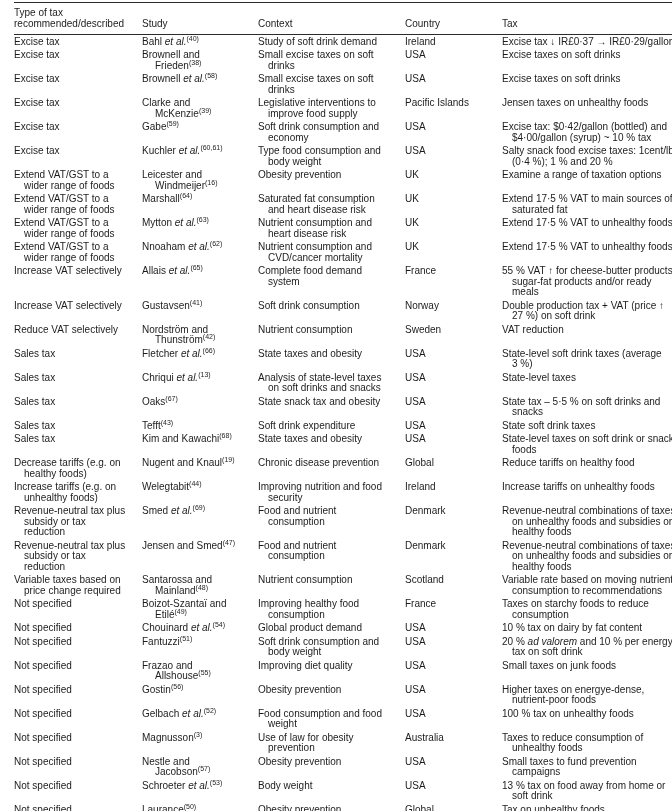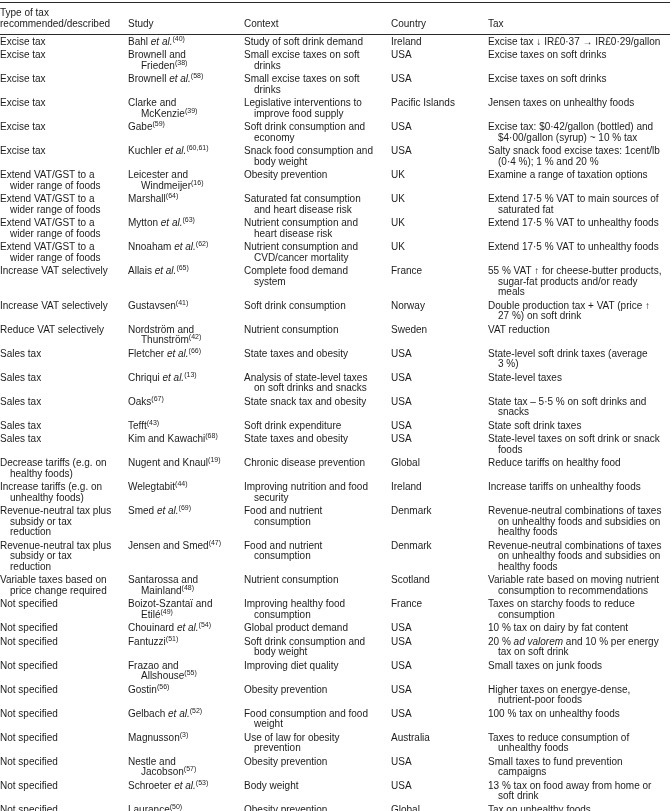--- a/index.html
+++ b/index.html
@@ -3,21 +3,21 @@
 <meta charset="utf-8">
 <style>
   :root{
     --text:#1c1c1c;
     --rule:#2b2b2b;
     --bg:#ffffff;
   }
   html,body{margin:0;padding:0;background:var(--bg);}
   .page{
     width:672px;height:811px;overflow:hidden;background:var(--bg);
-    box-sizing:border-box;padding:2px 0 0 0;
+    box-sizing:border-box;padding:2px 0 0 14px;
     font-family:"Liberation Sans",sans-serif;
     color:var(--text);
     font-size:10px;line-height:10.5px;
     -webkit-font-smoothing:antialiased;
   }
   table{
     width:670px;border-collapse:collapse;table-layout:fixed;
   }
   col.c-type{width:128px;}
   col.c-study{width:116px;}
@@ -162,21 +162,21 @@
           </td>
         </tr>
         <tr>
           <td class="col-type">
             <div class="cell">Excise tax</div>
           </td>
           <td class="col-study">
             <div class="cell">Kuchler <i>et al.</i><sup>(60,61)</sup></div>
           </td>
           <td class="col-context">
-            <div class="cell">Snack food consumption and
+            <div class="cell">Type food consumption and
 body weight</div>
           </td>
           <td class="col-country">
             <div class="cell">USA</div>
           </td>
           <td class="col-tax">
             <div class="cell">Salty snack food excise taxes: 1cent/lb
 (0·4 %); 1 % and 20 %</div>
           </td>
         </tr>

